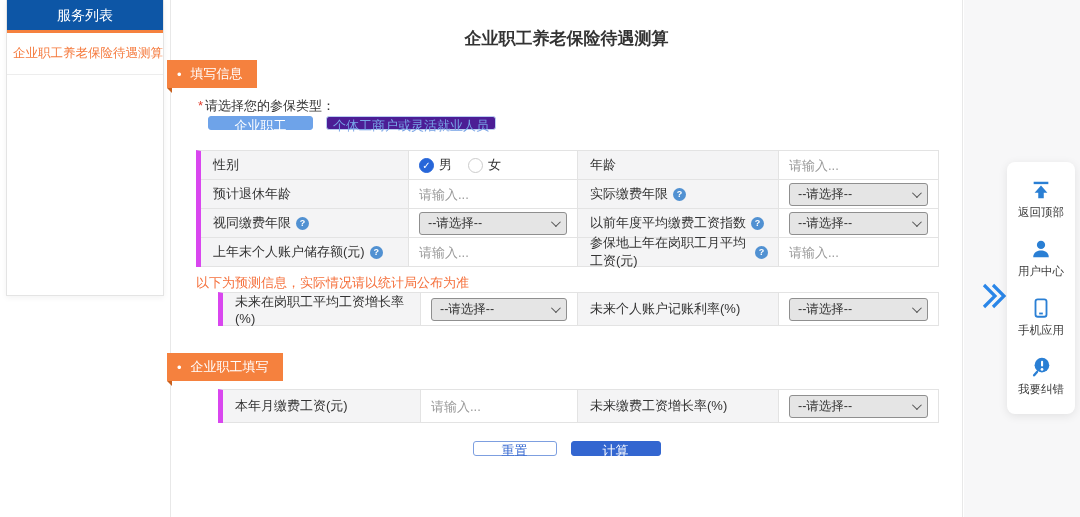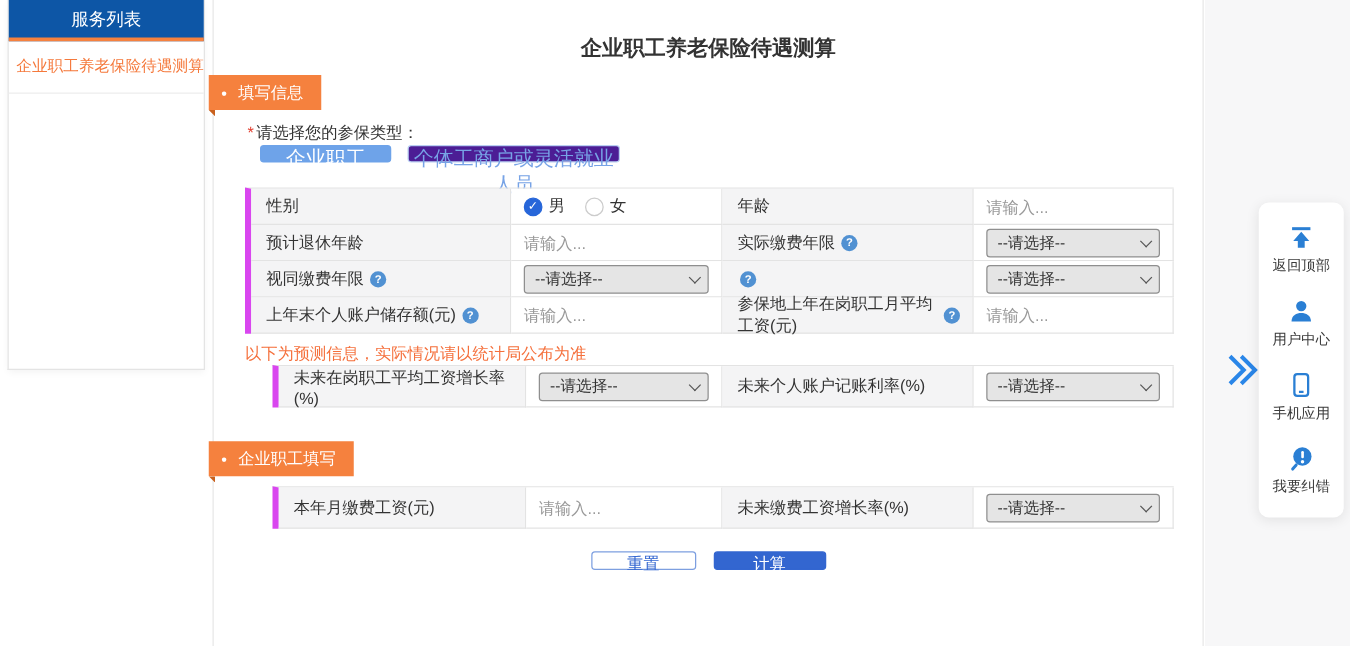--- a/index.html
+++ b/index.html
@@ -25,21 +25,21 @@
            padding:5px 14px 5px 10px; display:flex; align-items:center; gap:9px; }
   .badge::after { content:""; position:absolute; top:100%; left:0; width:5px; height:5px;
                   background:#c9611e; clip-path:polygon(0 0,100% 0,100% 100%); }
   .badge-dot { font-size:13px; line-height:1; }
   .badge1 { left:-4px; top:60px; }
   .badge2 { left:-4px; top:353px; }
 
   .type-row { position:absolute; left:27px; top:97px; font-size:13px; color:#333; }
   .req { color:#e23c2d; margin-right:2px; }
   .type-buttons { position:absolute; left:37px; top:116px; display:flex; gap:13px; }
-  .type-btn { height:14px; border-radius:3px; font-size:16px; cursor:pointer;
+  .type-btn { height:14px; border-radius:3px; font-size:13px; cursor:pointer;
               font-family:inherit; }
   .type-btn.sel { width:105px; background:#6ea3e9; border:1px solid #6ea3e9; color:#fff; }
   .type-btn.plain { width:170px; background:#4c1d95; border:1px solid #b9cff2; color:#77a3e6; }
 
   .table { position:absolute; display:grid; border-top:1px solid #e3e3e3; border-left:5px solid #d946ef; }
   .t1 { left:25px; top:150px; grid-template-columns:208px 169px 201px 160px; }
   .t2 { left:47px; top:292px; grid-template-columns:198px 157px 201px 160px; }
   .t3 { left:47px; top:389px; grid-template-columns:198px 157px 201px 160px; }
   .td { border-right:1px solid #e3e3e3; border-bottom:1px solid #e3e3e3;
         display:flex; align-items:center; padding:0 10px; font-size:13px; color:#333; }
@@ -154,20 +154,21 @@
         <span>视同缴费年限</span>
         <span class="help">?</span>
       </div>
     <div class="td val">
       <div class="select">
           <span>--请选择--</span>
           <span class="arrow"></span>
         </div>
     </div>
     <div class="td lbl">
+        <span>以前年度平均缴费工资指数</span>
         <span class="help">?</span>
       </div>
     <div class="td val">
       <div class="select">
           <span>--请选择--</span>
           <span class="arrow"></span>
         </div>
     </div>
 
     <div class="td lbl">

